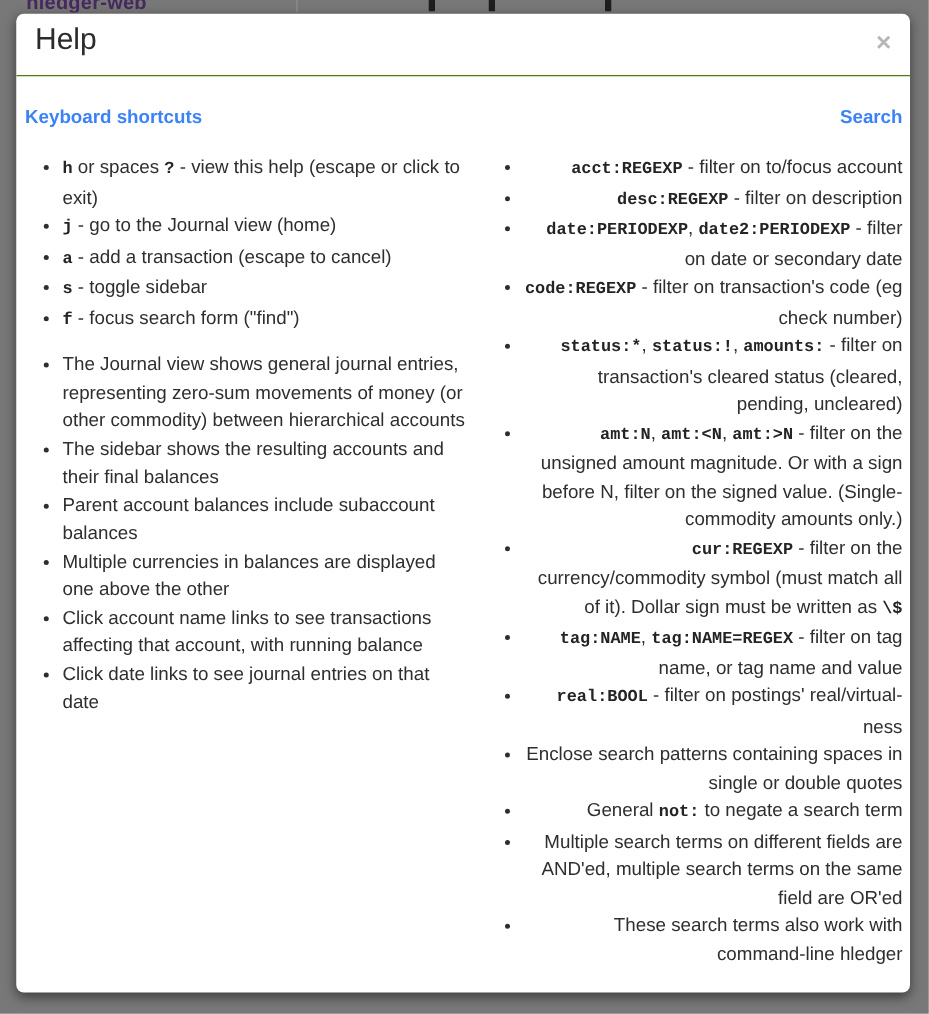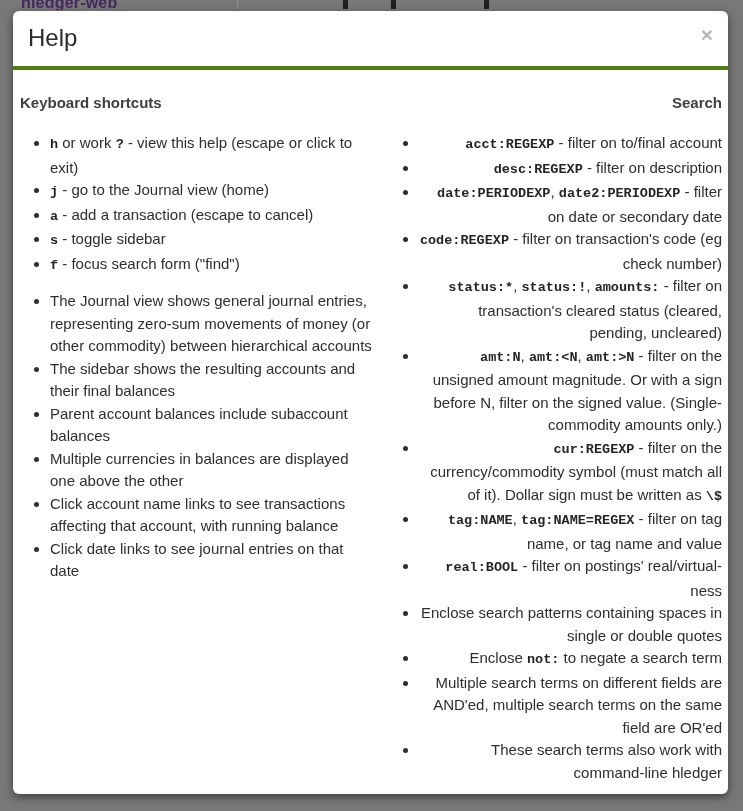--- a/index.html
+++ b/index.html
@@ -22,33 +22,33 @@
   .frag-2 { left: 385px; }
   .frag-3 { left: 478px; }
 
   
   .modal {
     position: absolute; left: 13px; top: 11px; width: 715px; height: 783px;
     background: #ffffff; border-radius: 6px;
     box-shadow: 0 3px 9px rgba(0,0,0,0.5);
     overflow: hidden;
   }
-  .modal-header { position: relative; padding: 12px 15px 13px; border-bottom: 4px solid #4d7c0f; }
+  .modal-header { position: relative; padding: 6px 15px 13px; border-bottom: 1px solid #4d7c0f; }
   .modal-title { margin: 0; font-size: 24px; font-weight: 400; line-height: 30px; color: #2b2b2b; }
   .close-btn {
     position: absolute; top: 13px; right: 15px; padding: 0; margin: 0;
     background: none; border: 0; cursor: pointer;
     font-family: "Liberation Sans", sans-serif;
     font-size: 21px; font-weight: bold; line-height: 1; color: #b6b6b6;
   }
   .modal-body { display: flex; padding: 22px 6px 0 7px; }
   .col-left { flex: none; width: 352px; }
   .col-right { flex: 1 1 auto; padding-left: 17px; text-align: right; }
 
-  .col h4 { margin: 0 0 18px; font-size: 15px; font-weight: bold; line-height: 22px; color: #404040; }
+  .col h4 { margin: 0 0 18px; font-size: 15px; font-weight: bold; line-height: 22px; color: #3b82f6; }
   .col ul { margin: 0 0 13px; padding-left: 30px; }
   .col li { font-size: 15px; line-height: 22.5px; color: #2e2e2e; }
   .col code {
     font-family: "Liberation Mono", "DejaVu Sans Mono", monospace;
     font-weight: bold; font-size: 13.5px; color: #242424;
   }
 </style>
 </head>
 <body>
 
@@ -62,47 +62,47 @@
 
 <div class="modal">
   <div class="modal-header">
     <h1 class="modal-title">Help</h1>
     <button class="close-btn">×</button>
   </div>
   <div class="modal-body">
     <div class="col col-left">
         <h4>Keyboard shortcuts</h4>
         <ul>
-          <li><code>h</code><span> or work </span><code>?</code><span> - view this help (escape or click to exit)</span></li>
+          <li><code>h</code><span> or spaces </span><code>?</code><span> - view this help (escape or click to exit)</span></li>
           <li><code>j</code><span> - go to the Journal view (home)</span></li>
           <li><code>a</code><span> - add a transaction (escape to cancel)</span></li>
           <li><code>s</code><span> - toggle sidebar</span></li>
           <li><code>f</code><span> - focus search form ("find")</span></li>
         </ul>
         <ul>
           <li><span>The Journal view shows general journal entries, representing zero-sum movements of money (or other commodity) between hierarchical accounts</span></li>
           <li><span>The sidebar shows the resulting accounts and their final balances</span></li>
           <li><span>Parent account balances include subaccount balances</span></li>
           <li><span>Multiple currencies in balances are displayed one above the other</span></li>
           <li><span>Click account name links to see transactions affecting that account, with running balance</span></li>
           <li><span>Click date links to see journal entries on that date</span></li>
         </ul>
       </div>
     <div class="col col-right">
         <h4>Search</h4>
         <ul>
-          <li><code>acct:REGEXP</code><span> - filter on to/final account</span></li>
+          <li><code>acct:REGEXP</code><span> - filter on to/focus account</span></li>
           <li><code>desc:REGEXP</code><span> - filter on description</span></li>
           <li><code>date:PERIODEXP</code><span>, </span><code>date2:PERIODEXP</code><span> - filter on date or secondary date</span></li>
           <li><code>code:REGEXP</code><span> - filter on transaction's code (eg check number)</span></li>
           <li><code>status:*</code><span>, </span><code>status:!</code><span>, </span><code>amounts:</code><span> - filter on transaction's cleared status (cleared, pending, uncleared)</span></li>
           <li><code>amt:N</code><span>, </span><code>amt:&lt;N</code><span>, </span><code>amt:&gt;N</code><span> - filter on the unsigned amount magnitude. Or with a sign before N, filter on the signed value. (Single-commodity amounts only.)</span></li>
           <li><code>cur:REGEXP</code><span> - filter on the currency/commodity symbol (must match all of it). Dollar sign must be written as </span><code>\$</code></li>
           <li><code>tag:NAME</code><span>, </span><code>tag:NAME=REGEX</code><span> - filter on tag name, or tag name and value</span></li>
           <li><code>real:BOOL</code><span> - filter on postings' real/virtual-ness</span></li>
           <li><span>Enclose search patterns containing spaces in single or double quotes</span></li>
-          <li><span>Enclose </span><code>not:</code><span> to negate a search term</span></li>
+          <li><span>General </span><code>not:</code><span> to negate a search term</span></li>
           <li><span>Multiple search terms on different fields are AND'ed, multiple search terms on the same field are OR'ed</span></li>
           <li><span>These search terms also work with command-line hledger</span></li>
         </ul>
       </div>
   </div>
 </div>
 
 </body></html>

